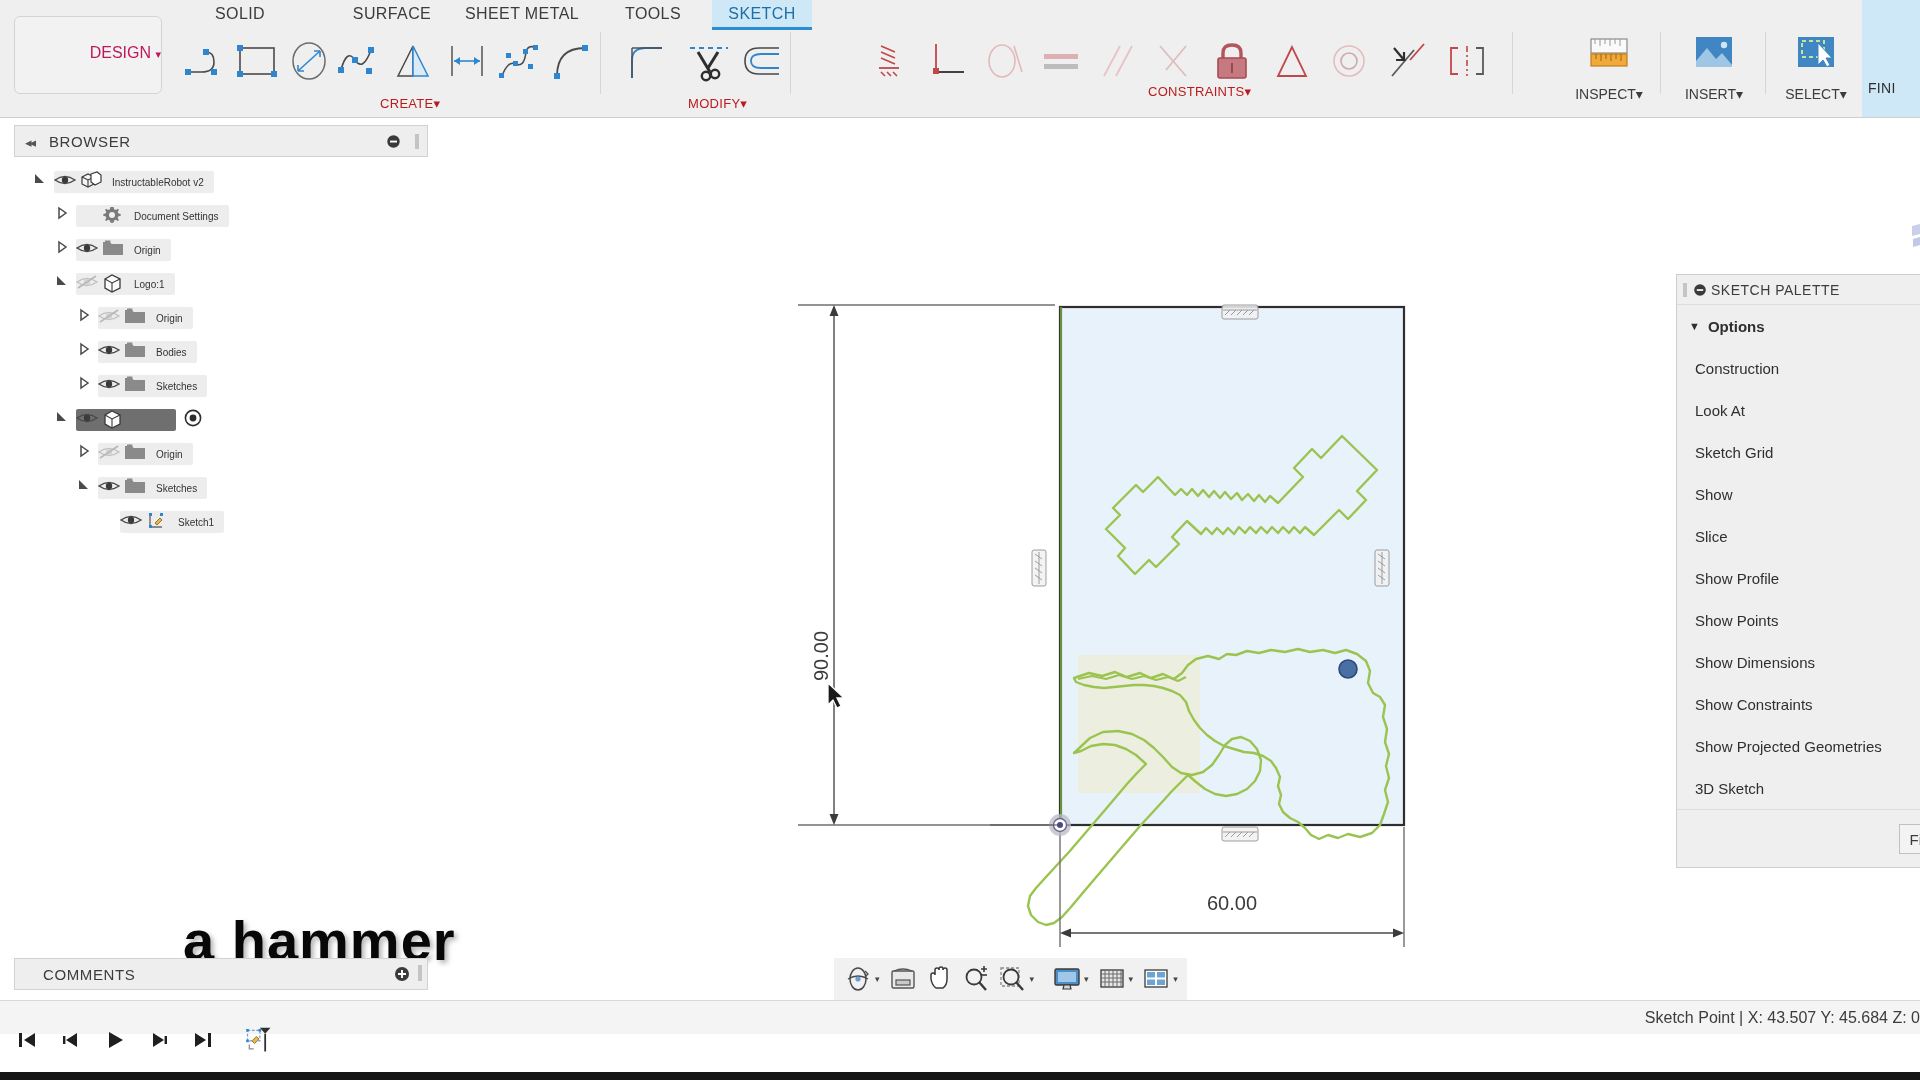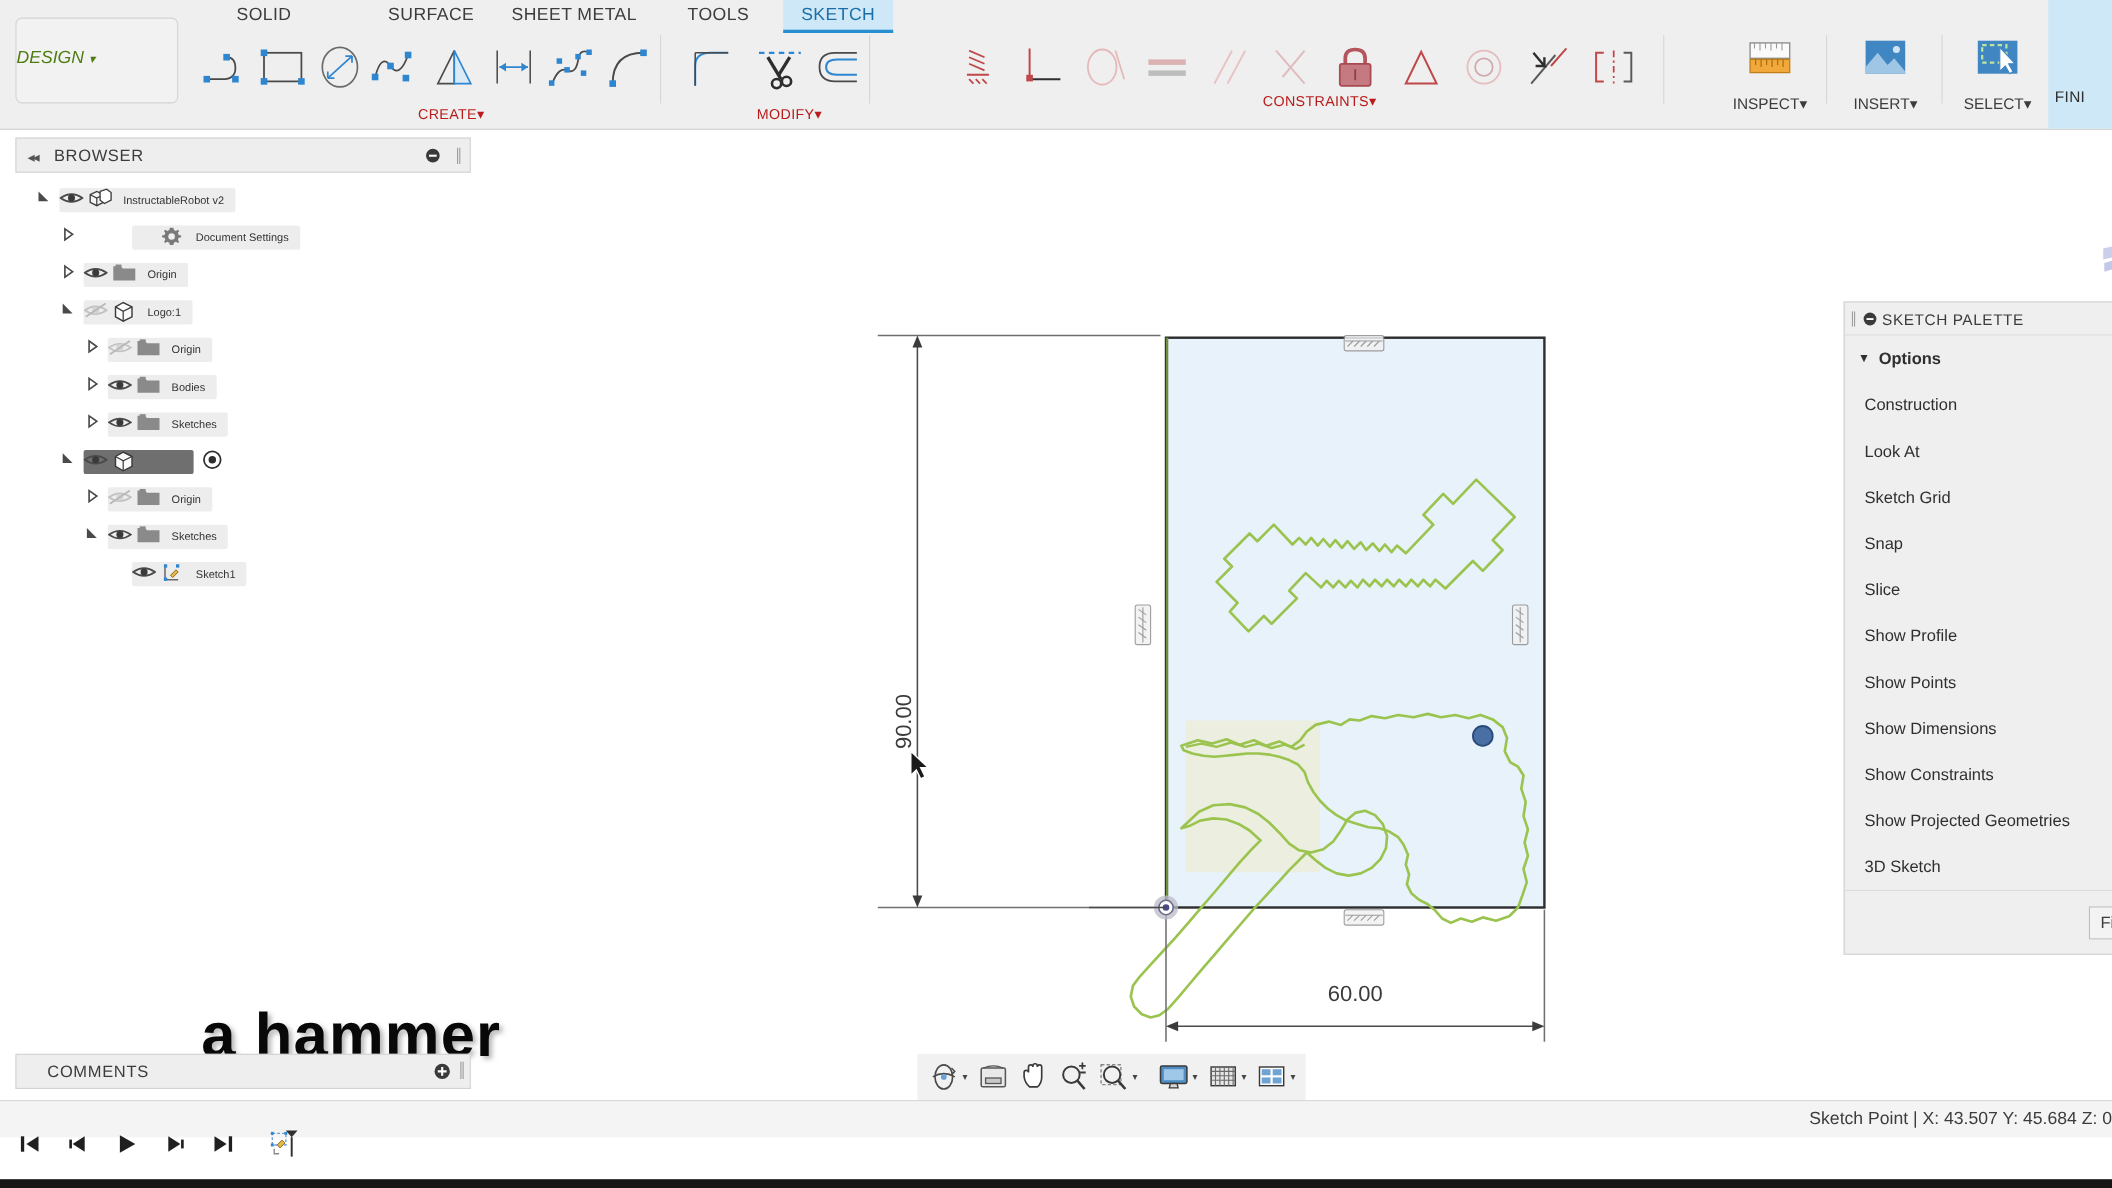--- a/index.html
+++ b/index.html
@@ -30,21 +30,21 @@
     background: #cfe8f7; color: #1b6fa8;
     border-bottom: 3px solid #2a8fd0;
   }
 
   #design-btn {
     position: absolute; left: 14px; top: 16px; width: 148px; height: 78px;
     border: 1px solid #d4d4d4; border-radius: 6px; background: #f2f2f2;
   }
   #design-btn .lbl {
     position: absolute; left: 0; right: 0; top: 48%; transform: translateY(-50%);
-    text-align: left; font-size: 16px; color: #4d7c0f; font-style: italic;
+    text-align: right; font-size: 16px; color: #be185d;
   }
 
   .rib-sep {
     position: absolute; top: 32px; width: 1px; height: 62px; background: #d6d6d6;
   }
   .grp-label {
     position: absolute; height: 18px; font-size: 13px; color: #b91c1c;
     letter-spacing: .3px; white-space: nowrap;
   }
   .ricon {
@@ -475,21 +475,21 @@
             </svg></span>
           <span class="ticon"><svg width="22" height="20" viewBox="0 0 22 20">
               <path d="M2 6 L8 3 L14 6 L14 13 L8 16 L2 13 Z" fill="#f4f4f4" stroke="#3a3a3a" stroke-width="1.2"></path>
               <path d="M2 6 L8 9 L14 6" fill="none" stroke="#3a3a3a" stroke-width="1.1"></path>
               <path d="M8 9 L8 16" stroke="#3a3a3a" stroke-width="1.1"></path>
               <path d="M11 3 L17 1 L21 4 L21 11 L15 14 L11 11 Z" fill="#ffffff" stroke="#3a3a3a" stroke-width="1.2"></path>
             </svg></span>
           <span class="tlabel">InstructableRobot v2</span>
         </span>
       </div>
-      <div class="trow" style="padding-left: 40px; gap: 44px;">
+      <div class="trow" style="padding-left: 40px;">
         <span class="twist"><svg width="16" height="16" viewBox="0 0 16 16">
             <path d="M5 3 L12 8 L5 13 Z" fill="none" stroke="#4a4a4a" stroke-width="1.5"></path>
           </svg></span>
         <span class="hit">
           <span class="eye"></span>
           <span class="ticon"><svg width="20" height="20" viewBox="0 0 20 20">
               <path d="M10 2 l1.6 0 l.5 2.2 l1.8 .8 l1.9 -1.2 l1.1 1.1 l-1.2 1.9 l.8 1.8 l2.2 .5 l0 1.6 l-2.2 .5 l-.8 1.8 l1.2 1.9 l-1.1 1.1 l-1.9 -1.2 l-1.8 .8 l-.5 2.2 l-1.6 0 l-1.6 0 l-.5 -2.2 l-1.8 -.8 l-1.9 1.2 l-1.1 -1.1 l1.2 -1.9 l-.8 -1.8 l-2.2 -.5 l0 -1.6 l2.2 -.5 l.8 -1.8 l-1.2 -1.9 l1.1 -1.1 l1.9 1.2 l1.8 -.8 l.5 -2.2 z" fill="#7a7a7a"></path>
               <circle cx="10" cy="10" r="3" fill="#efefef"></circle>
             </svg></span>
           <span class="tlabel">Document Settings</span>
@@ -676,21 +676,21 @@
       <div class="popt">
         <span>Construction</span>
       </div>
       <div class="popt">
         <span>Look At</span>
       </div>
       <div class="popt">
         <span>Sketch Grid</span>
       </div>
       <div class="popt">
-        <span>Snap</span>
+        <span>Show</span>
       </div>
       <div class="popt">
         <span>Slice</span>
       </div>
       <div class="popt">
         <span>Show Profile</span>
       </div>
       <div class="popt">
         <span>Show Points</span>
       </div>

